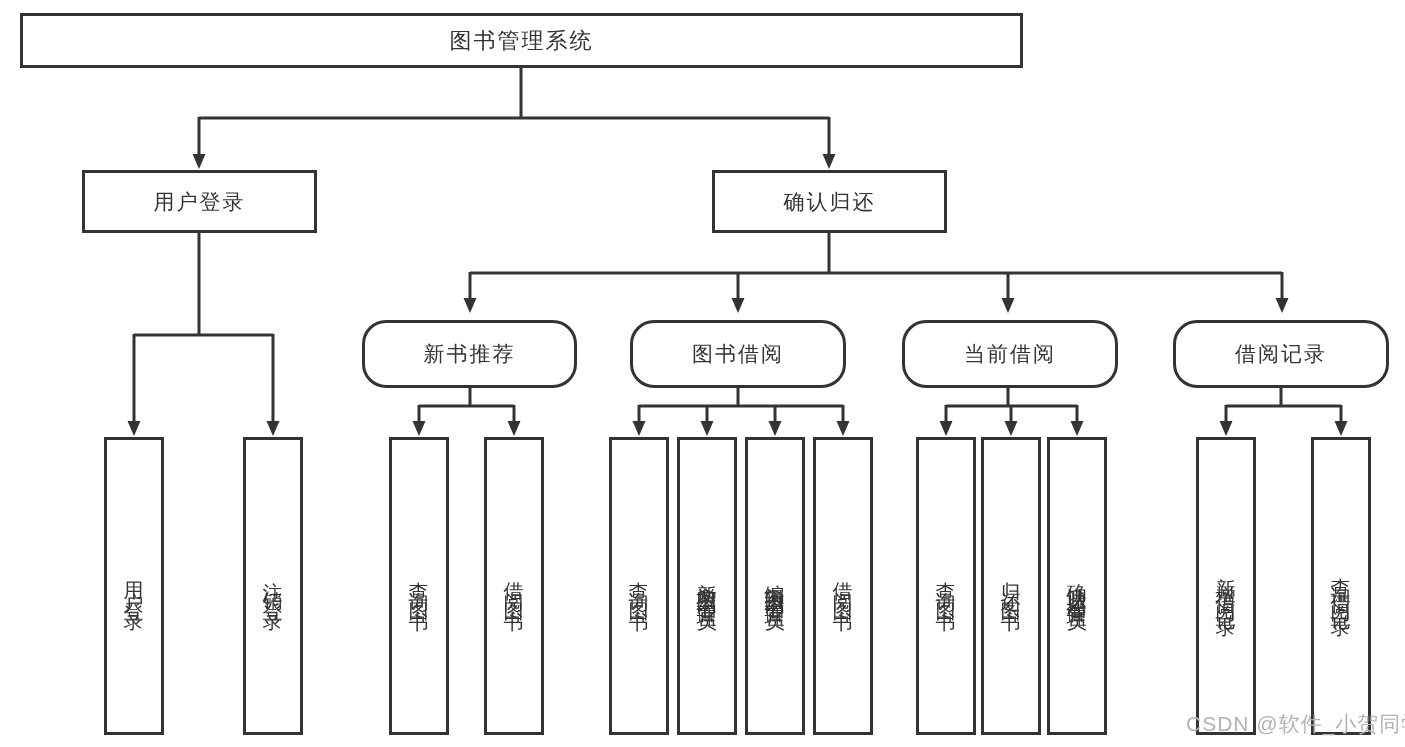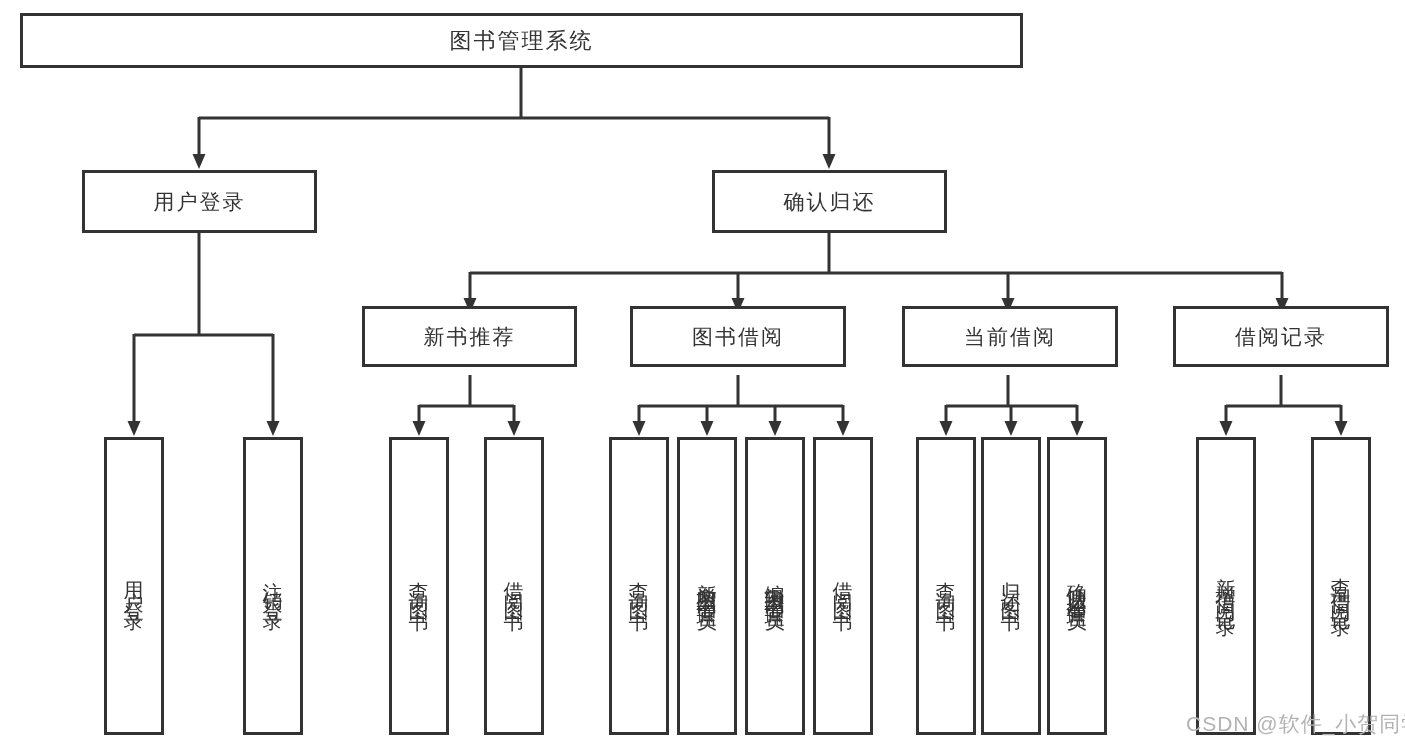--- a/index.html
+++ b/index.html
@@ -18,21 +18,21 @@
     border: 3px solid #333333;
     background: #ffffff;
     display: flex;
     align-items: center;
     justify-content: center;
     color: #333333;
   }
   .hbox { font-size: 21px; letter-spacing: 2px; }
   .root { left: 20px; top: 13px; width: 1003px; height: 55px; font-size: 22px; }
   .lvl2 { top: 170px; width: 235px; height: 63px; }
-  .lvl3 { top: 306px; height: 61px; }
+  .lvl3 { top: 320px; height: 68px; border-radius: 24px; }
   .leaf { top: 437px; width: 60px; height: 298px; }
   .vtext {
     writing-mode: vertical-rl;
     text-orientation: mixed;
     font-size: 20px;
     letter-spacing: 10px;
     color: #333333;
     line-height: 1;
   }
   .leaf.med .vtext { letter-spacing: 8px; }

